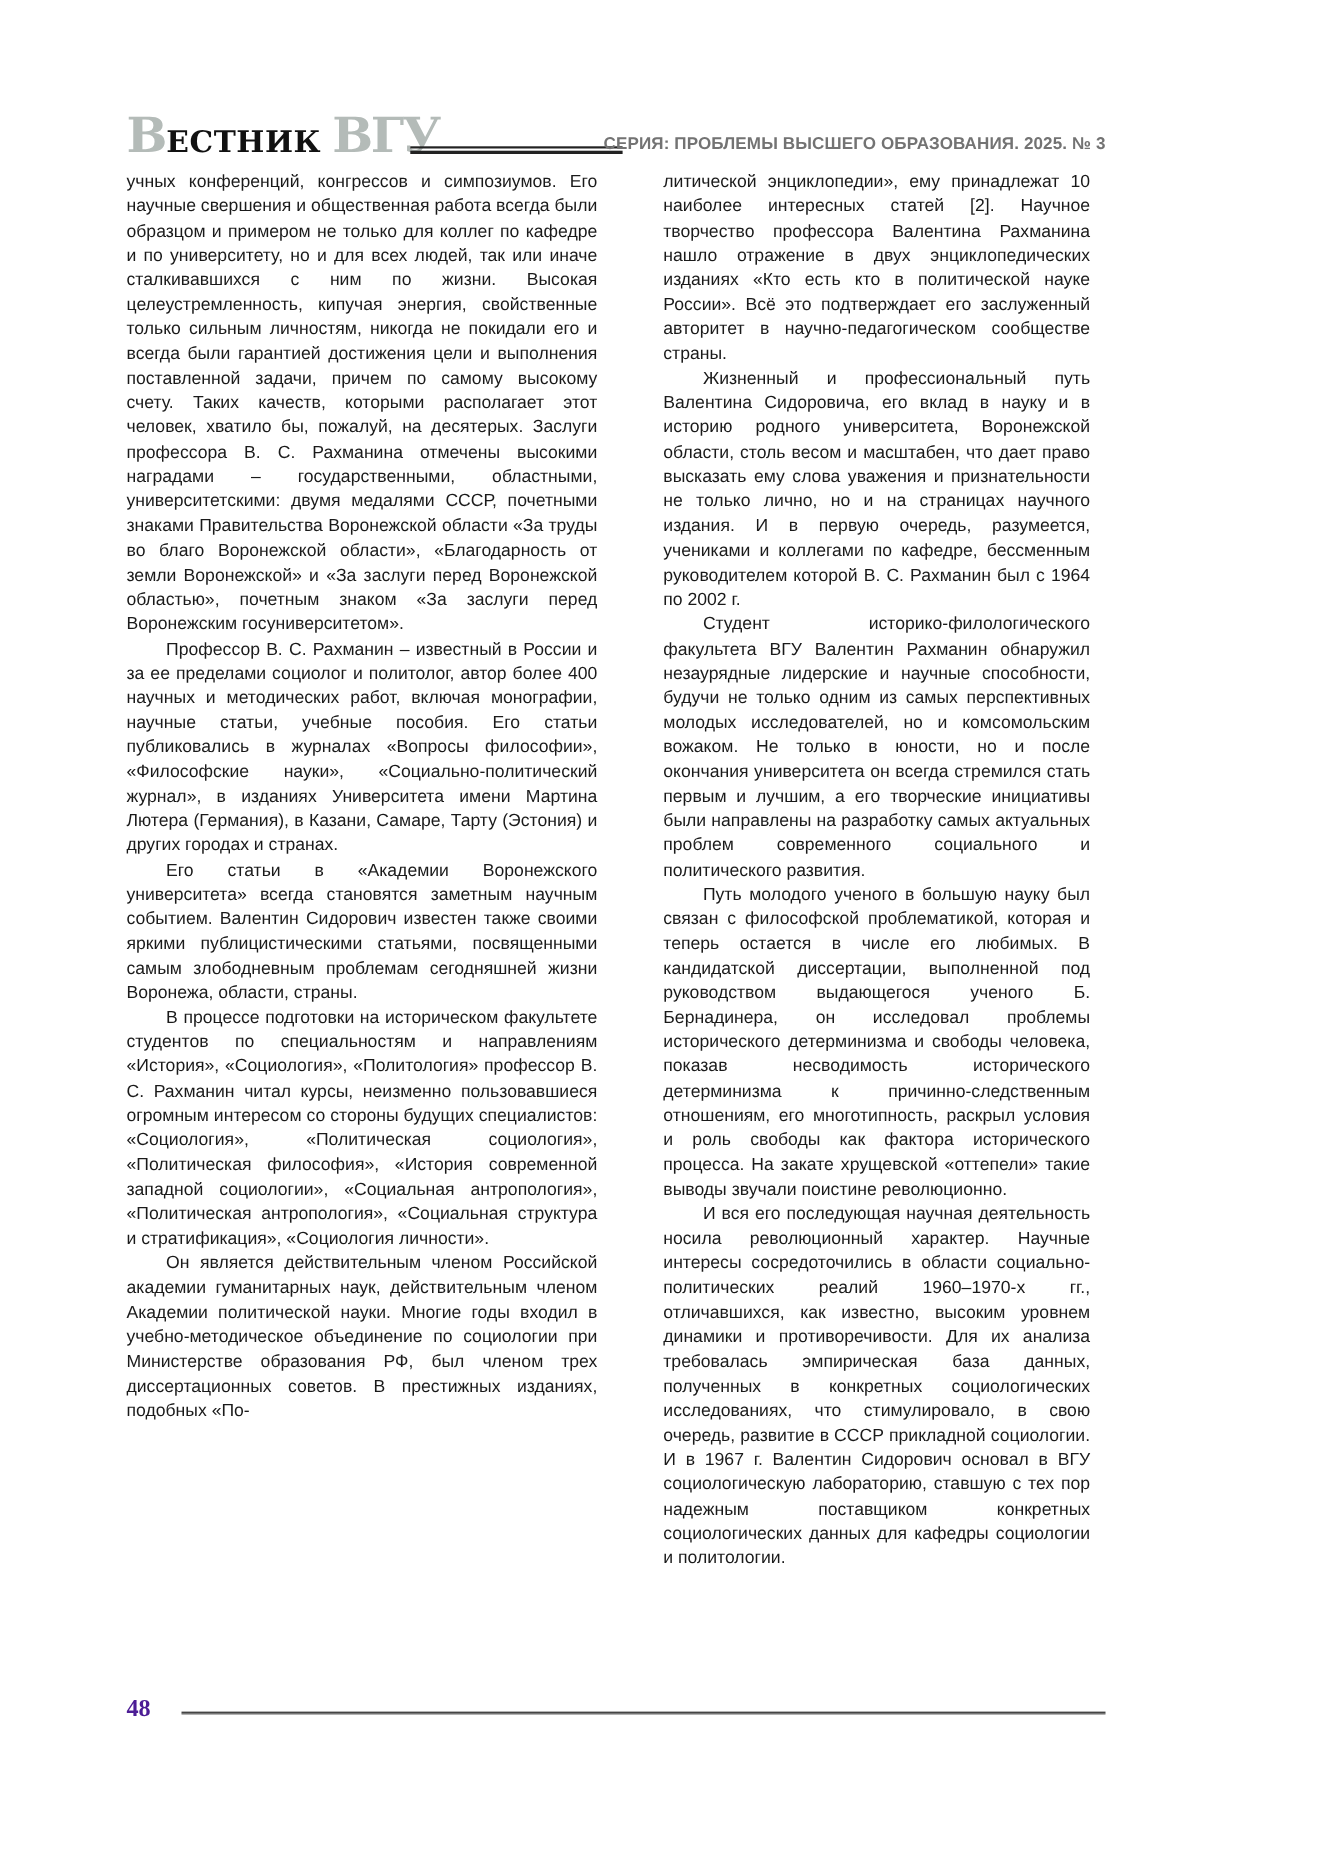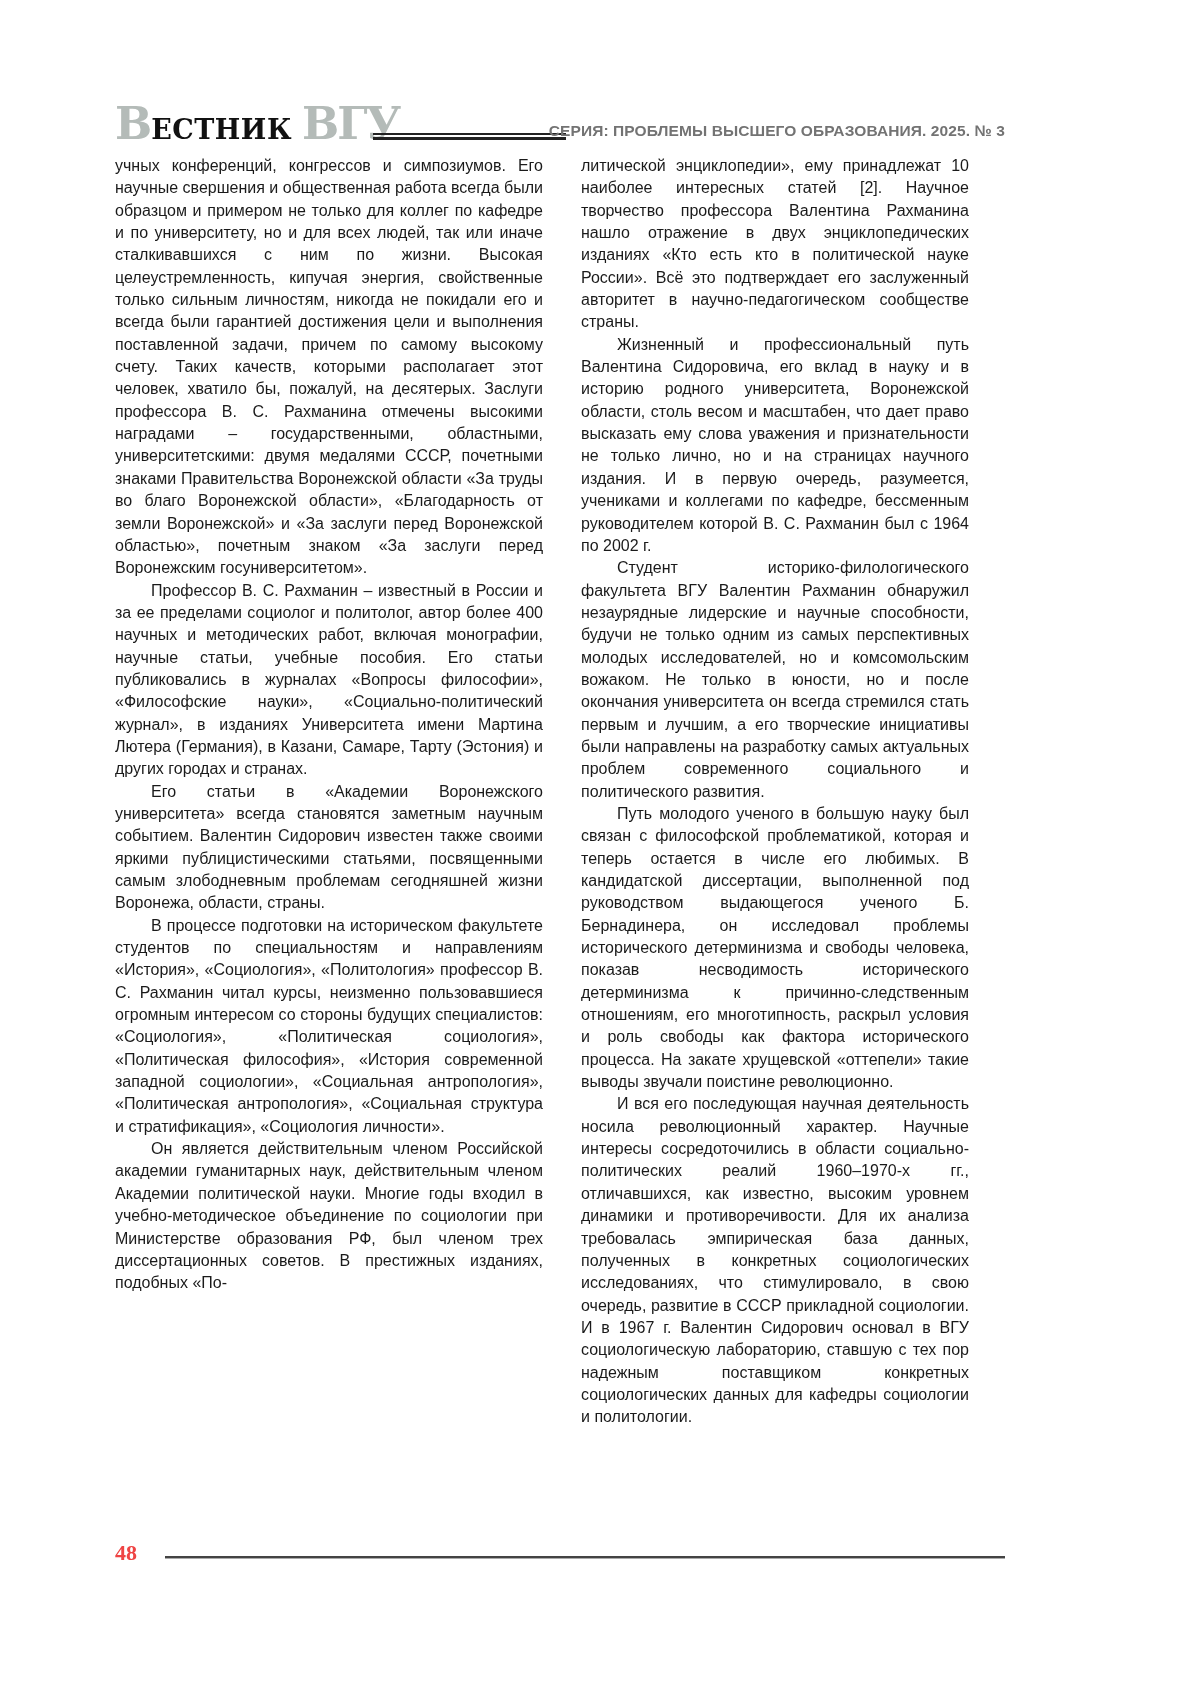--- a/index.html
+++ b/index.html
@@ -14,27 +14,27 @@
   .logo .vgu { color: #b4bbb8; font-size: 44px; line-height: 48px; margin-left: 10px; letter-spacing: -2px; }
   .hrule { position: absolute; left: 258px; top: 33px; width: 193px; height: 8px; }
   .hrule .l1 { position: absolute; left: 0; right: 0; top: 0; height: 2px; background: #222; }
   .hrule .l2 { position: absolute; left: 0; right: 0; top: 4px; height: 3px; background: #222; }
   .series { position: absolute; right: 0; top: 22px; font-family: "Liberation Sans", sans-serif;
             font-weight: bold; font-size: 15.5px; color: #737373; white-space: nowrap; letter-spacing: 0.1px; }
 
   .col { position: absolute; top: 155px; font-family: "Liberation Sans", sans-serif;
          font-size: 16px; line-height: 22.35px; color: #1a1a1a; text-align: justify; }
   .col.left { left: 115px; width: 428px; }
-  .col.right { left: 581px; width: 388px; }
+  .col.right { left: 603px; width: 388px; }
   .col p { margin: 0; hyphens: manual; }
   .col p.indent { text-indent: 36px; }
 
   .footer { position: absolute; left: 115px; top: 1540px; width: 890px; height: 30px; }
   .pagenum { position: absolute; left: 0; top: 0; font-family: "Liberation Serif", serif;
-             font-weight: bold; font-size: 22px; color: #ef4444; }
+             font-weight: bold; font-size: 22px; color: #4c1d95; }
   .frule { position: absolute; left: 50px; right: 0; top: 16px; height: 2px; background: #444; }
   .frule2 { position: absolute; left: 50px; right: 0; top: 18px; height: 1px; background: #aaa; }
 </style>
 </head>
 <body>
 
 <div class="page">
 
   <div class="header">
     <div class="logo">

